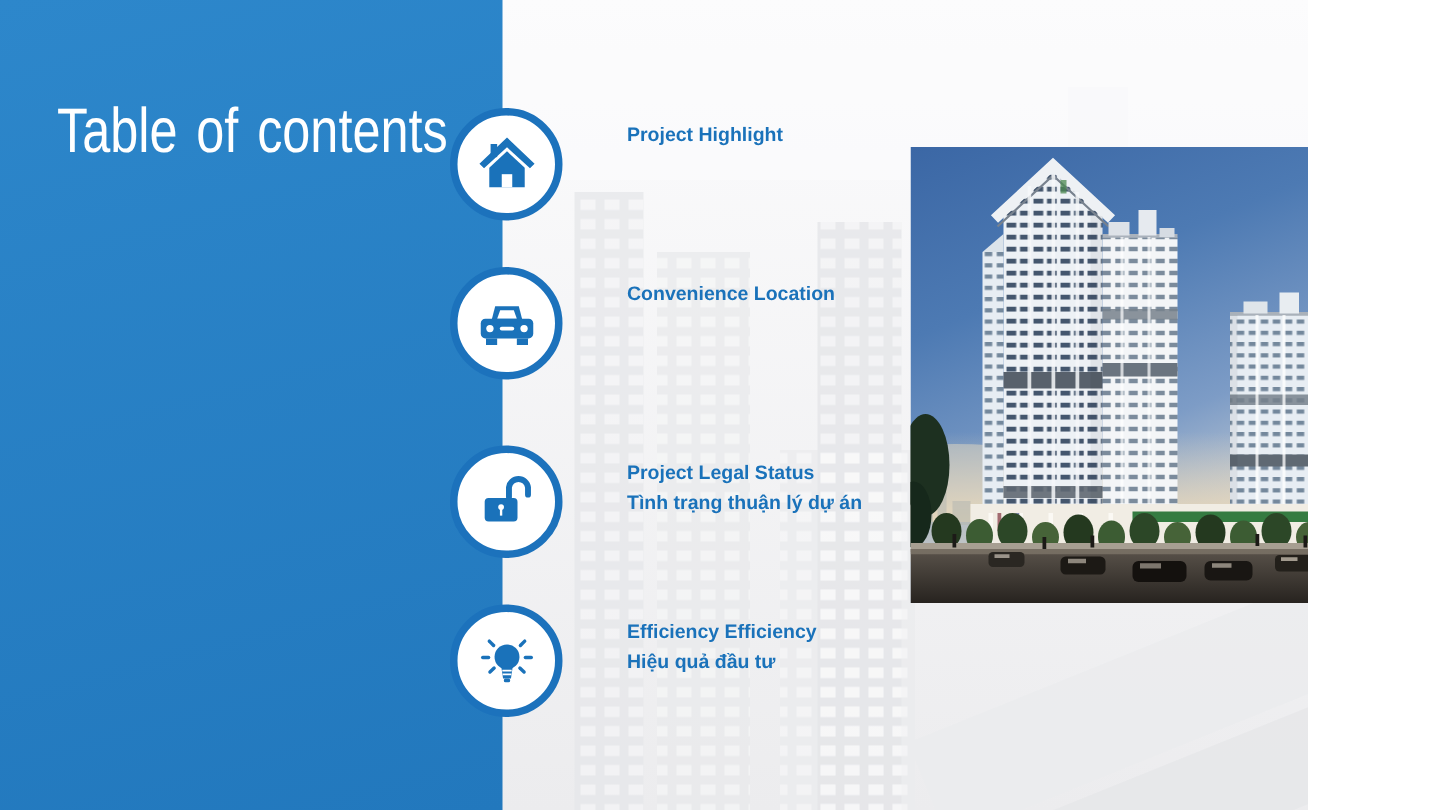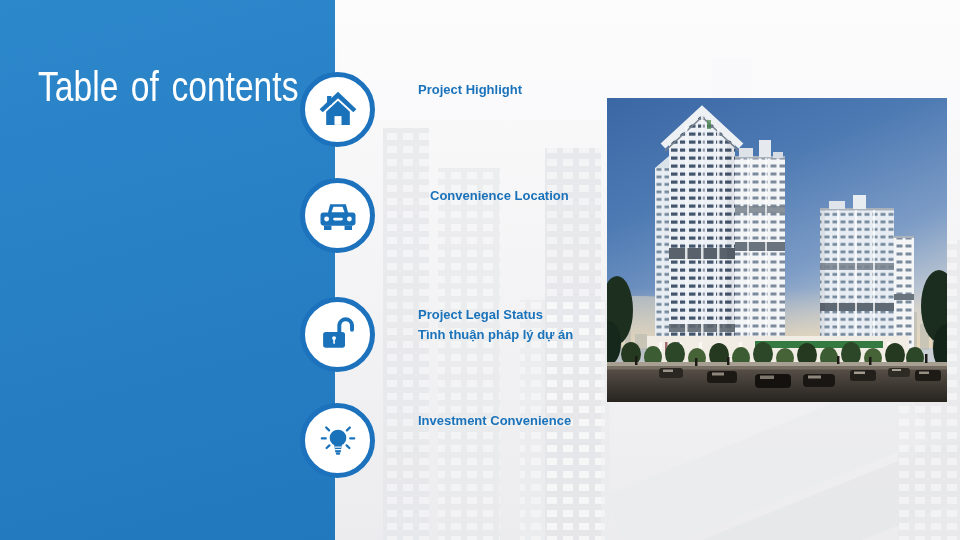--- a/index.html
+++ b/index.html
@@ -1,18 +1,18 @@
 <!DOCTYPE html>
 <html><head>
 <meta charset="utf-8">
 <style>
   * { margin:0; padding:0; box-sizing:border-box; }
   html,body { width:960px; height:540px; overflow:hidden;
               font-family:"Liberation Sans", sans-serif; }
-  .slide { position:relative; width:960px; height:540px; overflow:hidden;
+  .slide { position:relative; width:872px; height:540px; overflow:hidden;
            background:linear-gradient(#fcfcfd, #ececee); }
 
   
   .bg-city { position:absolute; left:0; top:0; width:960px; height:540px; }
 
   
   .panel { position:absolute; left:0; top:0; width:335px; height:540px;
            background:linear-gradient(165deg,#2d87cb 0%, #2278bd 100%); }
 
   .title { position:absolute; left:38px; top:66px; color:#ffffff;
@@ -74,21 +74,21 @@
         <path d="M24 3 L45 23 L41.5 26.5 L24 10.5 L6.5 26.5 L3 23 Z"></path>
         <path d="M10.5 26 L24 13.5 L37.5 26 L37.5 41 L10.5 41 Z"></path>
         <rect x="20" y="31" width="8" height="10" fill="#ffffff"></rect>
       </svg>
     </div>
     <div class="toc-text">
       <div>Project Highlight</div>
     </div>
   </div>
 
-  <div class="toc-item" style="top:178px;gap:12px;">
+  <div class="toc-item" style="top:178px;">
     <div class="toc-circle">
       <svg viewBox="0 0 48 48" fill="#1a72ba">
         <path d="M12 22 L15 10.5 L33 10.5 L36 22 Z"></path>
         <path d="M16.5 20 L18.8 13.5 L29.2 13.5 L31.5 20 Z" fill="#ffffff"></path>
         <rect x="4" y="20" width="40" height="15" rx="3.5"></rect>
         <circle cx="11" cy="27.5" r="2.8" fill="#ffffff"></circle>
         <circle cx="37" cy="27.5" r="2.8" fill="#ffffff"></circle>
         <rect x="18.5" y="26" width="11" height="3" rx="1.5" fill="#ffffff"></rect>
         <rect x="8" y="35" width="8.5" height="5"></rect>
         <rect x="31.5" y="35" width="8.5" height="5"></rect>
@@ -103,21 +103,21 @@
     <div class="toc-circle">
       <svg viewBox="0 0 48 48" fill="#1a72ba">
         <path d="M25.5 20 L25.5 12.5 A7.3 7.3 0 0 1 40 12.5 L40 18" fill="none" stroke="#1a72ba" stroke-width="4.5" stroke-linecap="round"></path>
         <rect x="7" y="20.5" width="25" height="18" rx="3"></rect>
         <circle cx="19.5" cy="27.5" r="2.2" fill="#ffffff"></circle>
         <rect x="18.6" y="28.5" width="1.8" height="5.5" fill="#ffffff"></rect>
       </svg>
     </div>
     <div class="toc-text">
       <div>Project Legal Status</div>
-      <div>Tình thuận pháp lý dự án</div>
+      <div>Tình trạng thuận lý dự án</div>
     </div>
   </div>
 
   <div class="toc-item" style="top:403px;">
     <div class="toc-circle">
       <svg viewBox="0 0 48 48" fill="#1a72ba">
         <g stroke="#1a72ba" stroke-width="2.6" stroke-linecap="round">
           <line x1="5.5" y1="21" x2="10" y2="21"></line>
           <line x1="38" y1="21" x2="42.5" y2="21"></line>
           <line x1="10.5" y1="8.5" x2="13.8" y2="11.8"></line>
@@ -128,21 +128,22 @@
         <circle cx="24" cy="20.5" r="9.5"></circle>
         <path d="M19.5 27 L28.5 27 L27 37 L21 37 Z"></path>
         <g stroke="#ffffff" stroke-width="1.3">
           <line x1="20.4" y1="31" x2="27.6" y2="31"></line>
           <line x1="20.7" y1="33.8" x2="27.3" y2="33.8"></line>
         </g>
         <rect x="21.6" y="37" width="4.8" height="2.8" rx="1.2"></rect>
       </svg>
     </div>
     <div class="toc-text">
-      <div>Investment Convenience</div>
+      <div>Efficiency Efficiency</div>
+      <div>Hiệu quả đầu tư</div>
     </div>
   </div>
 
   <div class="photo">
     <svg viewBox="0 0 340 304" preserveAspectRatio="none" aria-hidden="true">
       <defs>
         <linearGradient id="skyG" x1="0" y1="0" x2="0.45" y2="1">
           <stop offset="0" stop-color="#3b67a5"></stop>
           <stop offset="0.35" stop-color="#4d7ab3"></stop>
           <stop offset="0.68" stop-color="#7d9cc6"></stop>

